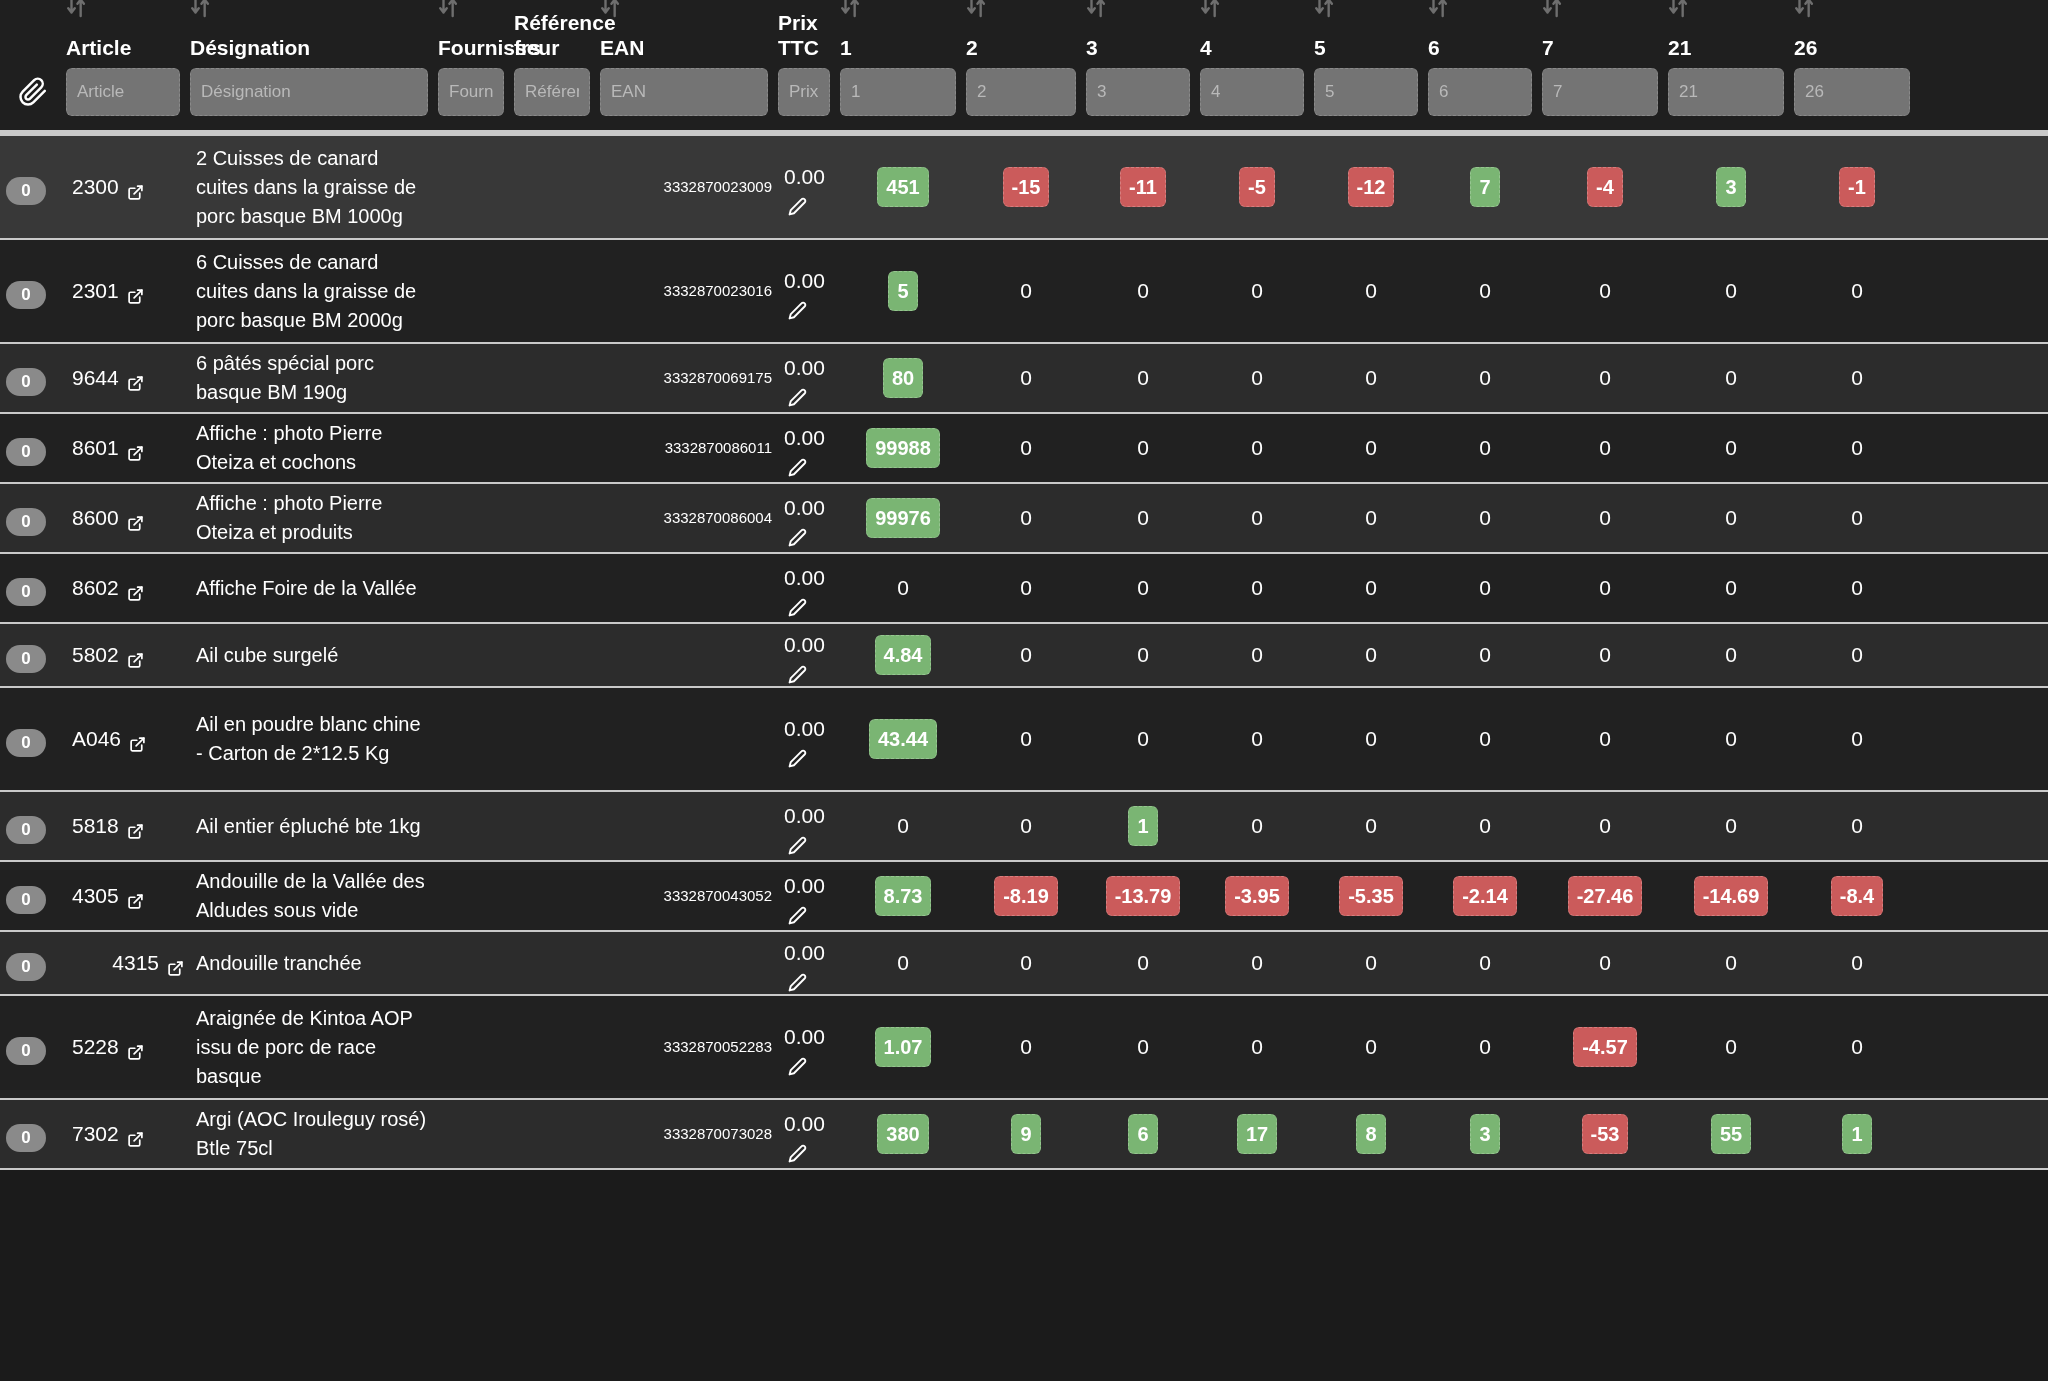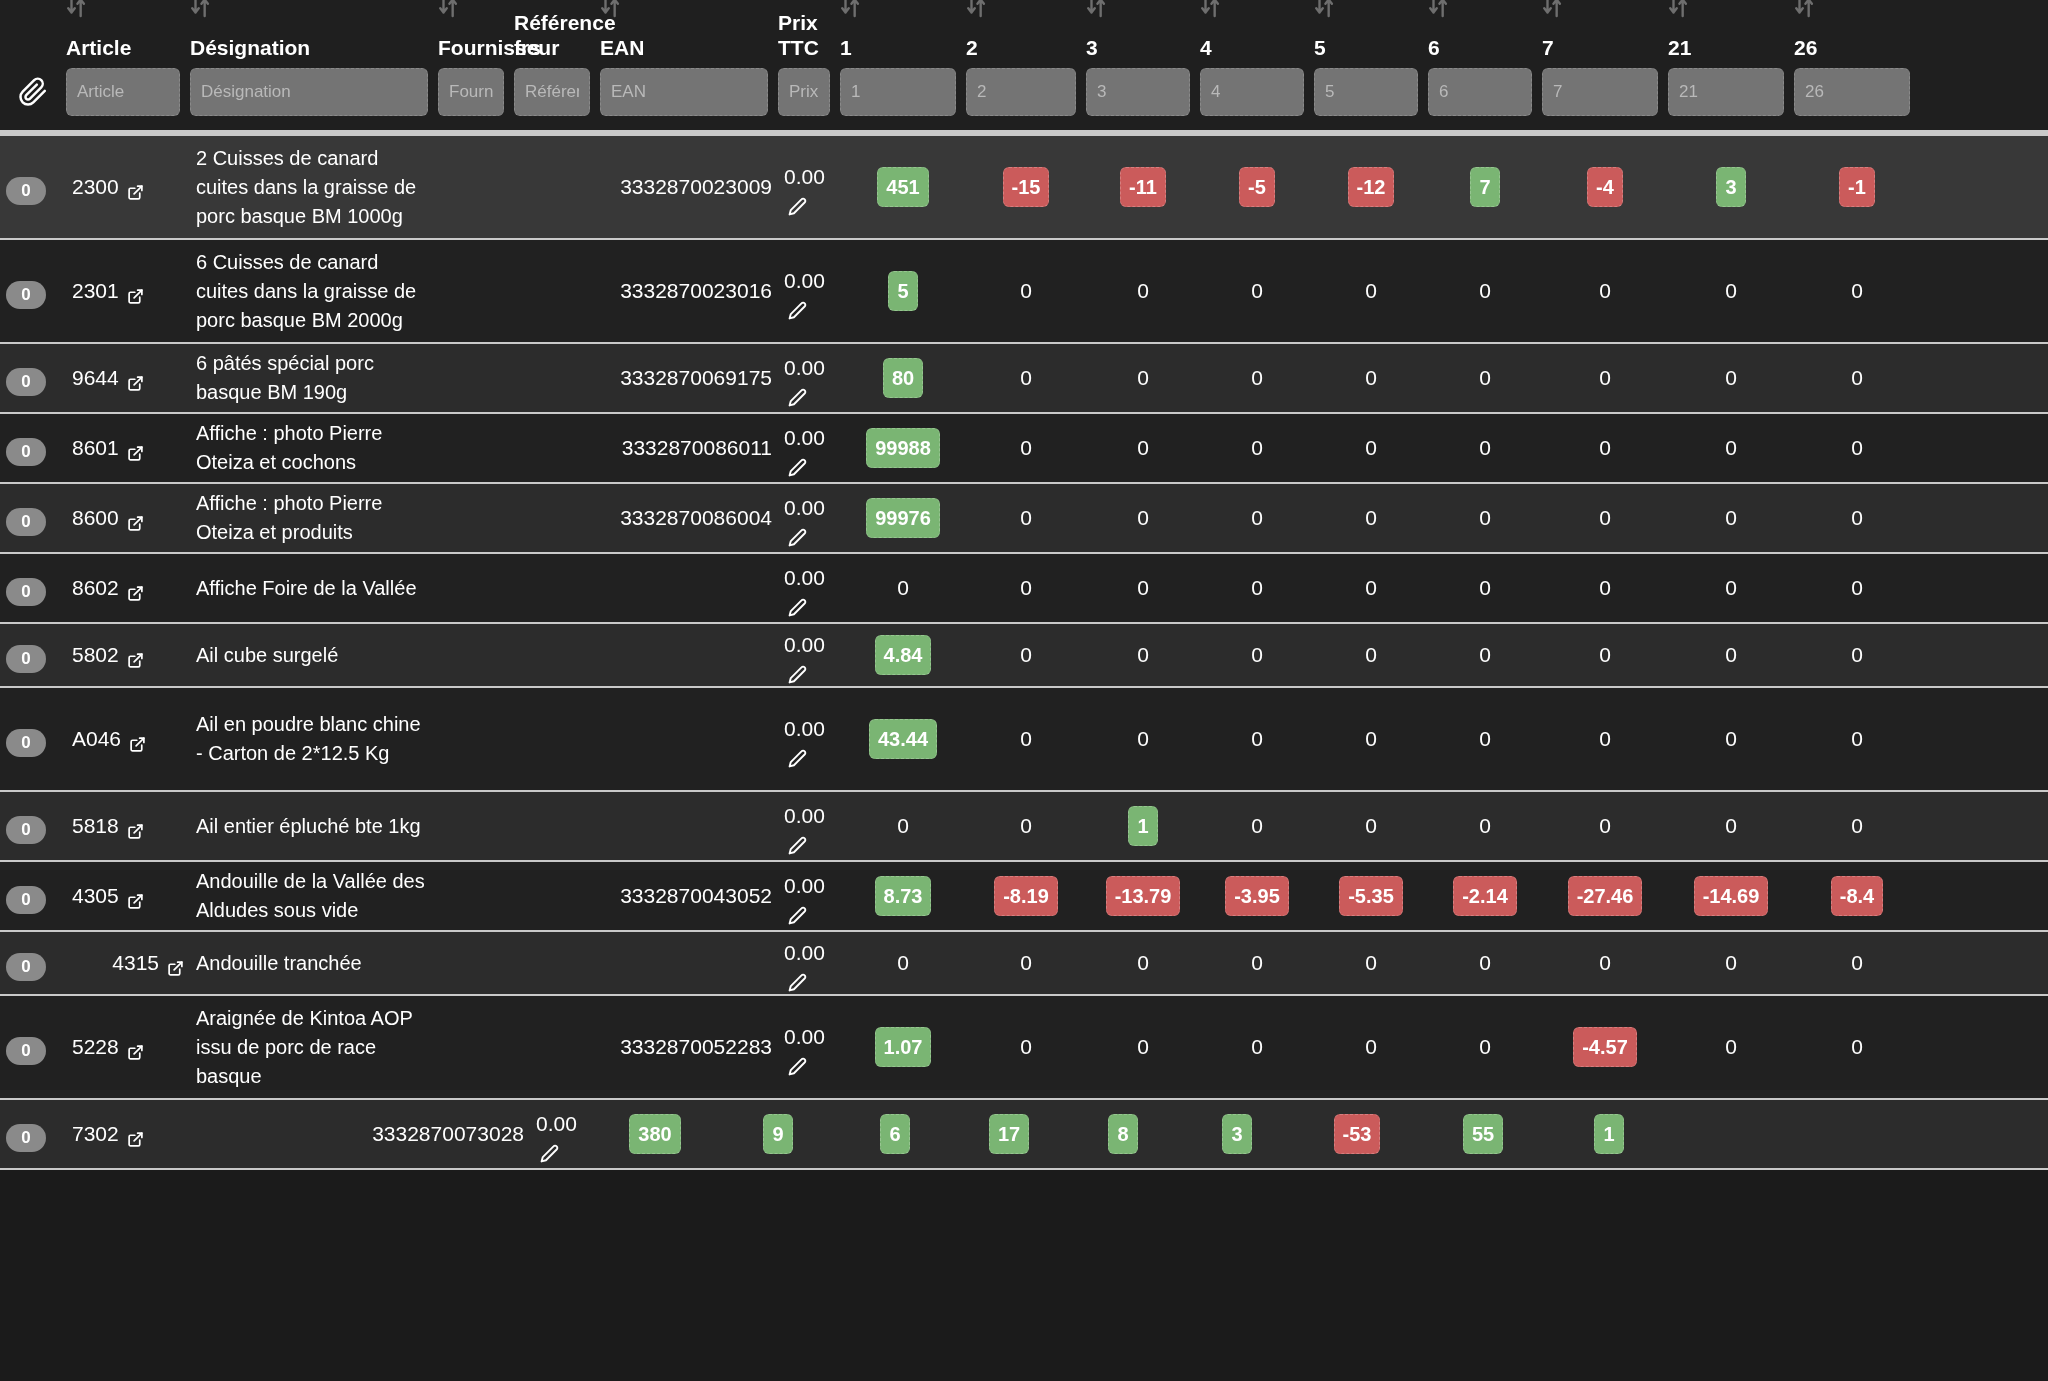--- a/index.html
+++ b/index.html
@@ -126,21 +126,21 @@
     font-size: 17px;
     font-weight: bold;
   }
 
   .c-article { display: flex; align-items: center; gap: 8px; }
   .art-code { font-size: 21px; color: #fff; }
   .ext-icon { width: 17px; height: 17px; color: #ffffff; flex: 0 0 auto; }
 
   .c-design { font-size: 20px; line-height: 29px; color: #fff; }
   .c-four, .c-ref { font-size: 20px; color: #fff; }
-  .c-ean { font-size: 21px; color: #fff; text-align: right; }
+  .c-ean { font-size: 15px; color: #fff; text-align: right; }
 
   .c-prix {
     display: flex;
     flex-direction: column;
     align-items: flex-start;
     justify-content: center;
     color: #fff;
     font-size: 21px;
   }
   .pencil { width: 19px; height: 19px; color: #ffffff; margin-top: 2px; margin-left: 4px; }
@@ -890,20 +890,21 @@
           <span class="pill">0</span>
         </div>
         <div class="cell c-article" style="width: 124px;">
           <span class="art-code">7302</span>
           <span class="ext-icon"><svg viewBox="0 0 24 24" width="17" height="17" fill="none" stroke="currentColor" stroke-width="2.4" stroke-linecap="round" stroke-linejoin="round" aria-hidden="true">
               <path d="M18 13v6a2 2 0 0 1-2 2H5a2 2 0 0 1-2-2V8a2 2 0 0 1 2-2h6"></path>
               <polyline points="15 3 21 3 21 9"></polyline>
               <line x1="10" y1="14" x2="21" y2="3"></line>
             </svg></span>
         </div>
+        <div class="cell c-design" style="width: 248px;">Argi (AOC Irouleguy rosé) Btle 75cl</div>
         <div class="cell c-four" style="width: 76px;"></div>
         <div class="cell c-ref" style="width: 86px;"></div>
         <div class="cell c-ean" style="width: 178px;">3332870073028</div>
         <div class="cell c-prix" style="width: 62px;">
           <span>0.00</span>
           <span class="pencil"><svg viewBox="0 0 24 24" width="19" height="19" fill="none" stroke="currentColor" stroke-width="2.4" stroke-linecap="round" stroke-linejoin="round" aria-hidden="true">
               <path d="M17 3a2.83 2.83 0 1 1 4 4L7.5 20.5 2 22l1.5-5.5L17 3z"></path>
             </svg></span>
         </div>
         <div class="cell c-num" style="width: 126px;">

